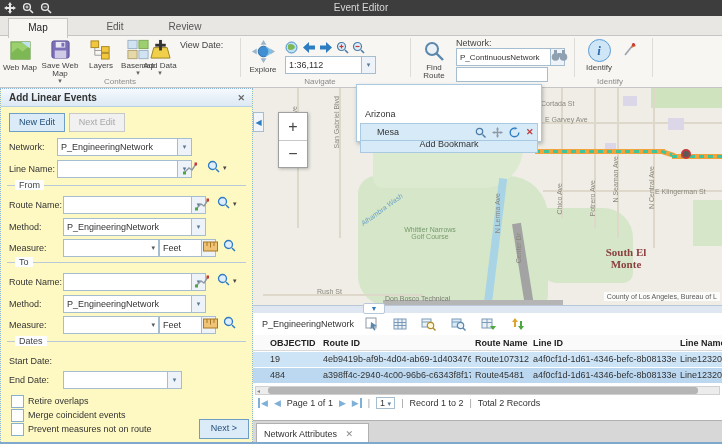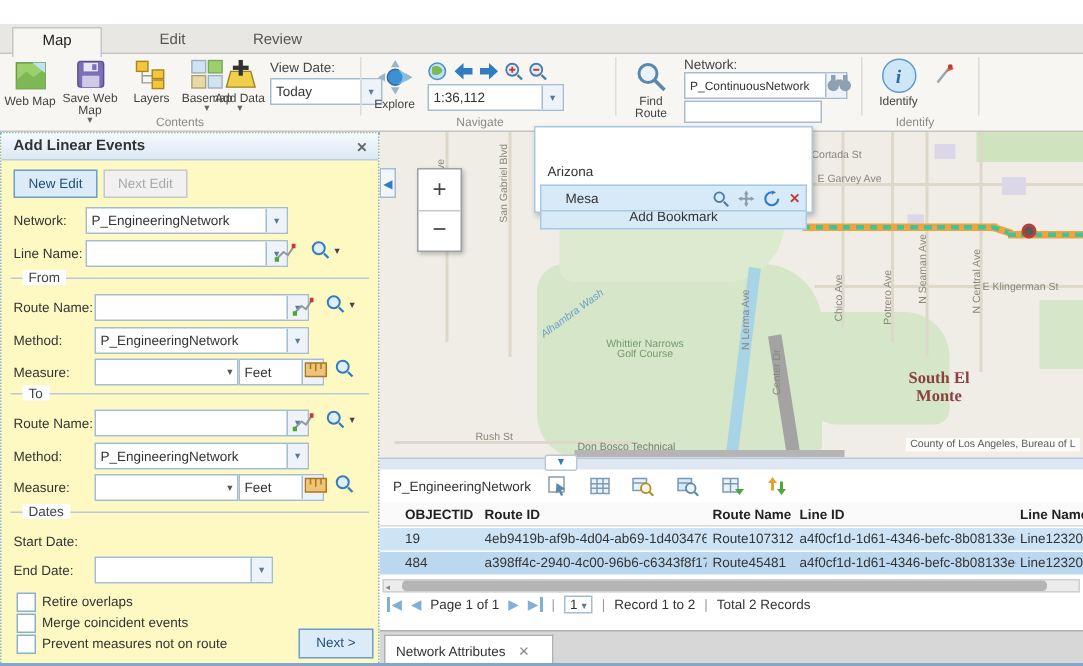--- a/index.html
+++ b/index.html
@@ -63,20 +63,37 @@
   .bottomtabs{left:253px;top:420px;width:469px;height:24px;background:#d7d7d7;border-top:1px solid #b0b0b0;}
   .btab{position:absolute;left:3px;top:2px;width:104px;height:22px;background:#fff;border:1px solid #b0b0b0;border-bottom:none;
         font-size:9px;line-height:20px;padding-left:7px;color:#333;}
   .icx{color:#888;font-size:9px;}
 </style>
 </head>
 <body>
 
 <div class="app">
 
+  <div class="ab titlebar">
+    <svg class="ab" style="left:4px;top:2px" width="12" height="12" viewBox="0 0 12 12">
+        <path d="M6 0 L8 3 H7 V5 H9 V4 L12 6 L9 8 V7 H7 V9 H8 L6 12 L4 9 H5 V7 H3 V8 L0 6 L3 4 V5 H5 V3 H4 Z" fill="#e8e8e8"></path>
+      </svg>
+    <svg class="ab" style="left:22px;top:2px" width="12" height="12" viewBox="0 0 12 12">
+        <circle cx="5" cy="5" r="3.4" fill="none" stroke="#e8e8e8" stroke-width="1.4"></circle>
+        <line x1="8" y1="8" x2="11" y2="11" stroke="#e8e8e8" stroke-width="1.6"></line>
+        <line x1="3.5" y1="5" x2="6.5" y2="5" stroke="#e8e8e8"></line>
+        <line x1="5" y1="3.5" x2="5" y2="6.5" stroke="#e8e8e8"></line>
+      </svg>
+    <svg class="ab" style="left:40px;top:2px" width="12" height="12" viewBox="0 0 12 12">
+        <circle cx="5" cy="5" r="3.4" fill="none" stroke="#e8e8e8" stroke-width="1.4"></circle>
+        <line x1="8" y1="8" x2="11" y2="11" stroke="#e8e8e8" stroke-width="1.6"></line>
+        <line x1="3.5" y1="5" x2="6.5" y2="5" stroke="#e8e8e8"></line>
+      </svg>
+    <div class="title">Event Editor</div>
+  </div>
 
   <div class="ab tabrow">
     <div class="tab active" style="left:8px;width:58px">Map</div>
     <div class="tab" style="left:86px;width:58px">Edit</div>
     <div class="tab" style="left:154px;width:62px">Review</div>
   </div>
 
   <div class="ab ribbon">
 
     <div class="rbtn" style="left:2px;top:3px;width:36px">
@@ -119,24 +136,20 @@
       <svg width="22" height="21" viewBox="0 0 24 22">
           <rect x="1" y="1" width="10" height="9" fill="#cfe3f2" stroke="#9aafc0"></rect>
           <rect x="13" y="1" width="10" height="9" fill="#9ccf6e" stroke="#7aa855"></rect>
           <rect x="1" y="12" width="10" height="9" fill="#e6d9a8" stroke="#b0a070"></rect>
           <rect x="13" y="12" width="10" height="9" fill="#cfe3f2" stroke="#9aafc0"></rect>
         </svg>
       <span class="rlbl">Basemap</span>
       <span class="caret">▾</span>
     </div>
     <span class="ab" style="left:180px;top:4px;font-size:9px;color:#444">View Date:</span>
-    <div class="dd" style="left:180px;top:16px;width:56px">
-      <span>Today</span>
-      <span class="arr">▾</span>
-    </div>
     <div class="gsep" style="left:240px"></div>
     <div class="glabel" style="left:60px;width:120px">Contents</div>
 
     <div class="rbtn" style="left:245px;top:3px;width:36px">
       <svg width="25" height="25" viewBox="0 0 26 26">
           <path d="M13 1 L16 6 H10 Z" fill="#9ab4c8"></path>
           <path d="M13 25 L16 20 H10 Z" fill="#9ab4c8"></path>
           <path d="M1 13 L6 10 V16 Z" fill="#9ab4c8"></path>
           <path d="M25 13 L20 10 V16 Z" fill="#9ab4c8"></path>
           <circle cx="13" cy="13" r="5.5" fill="#3f8fd2" stroke="#2a6aa8"></circle>

